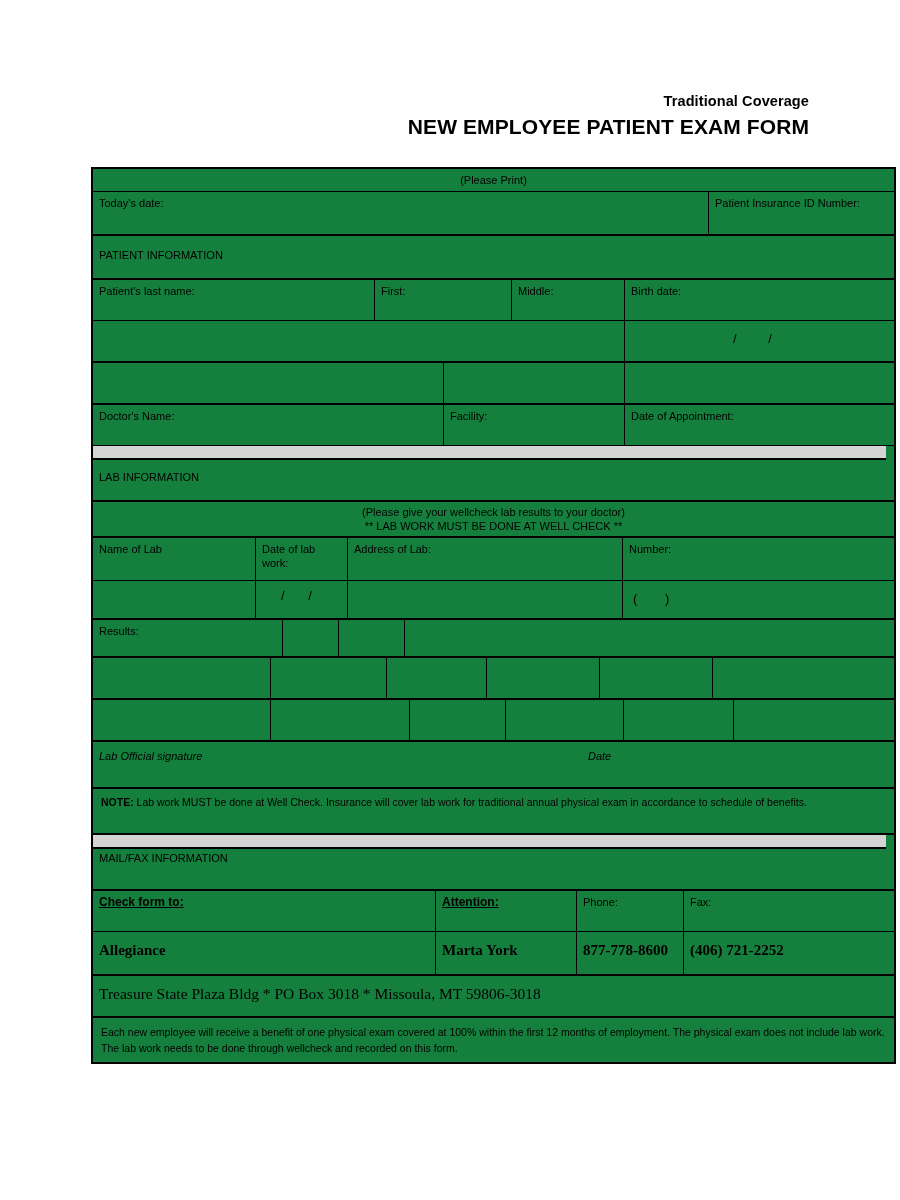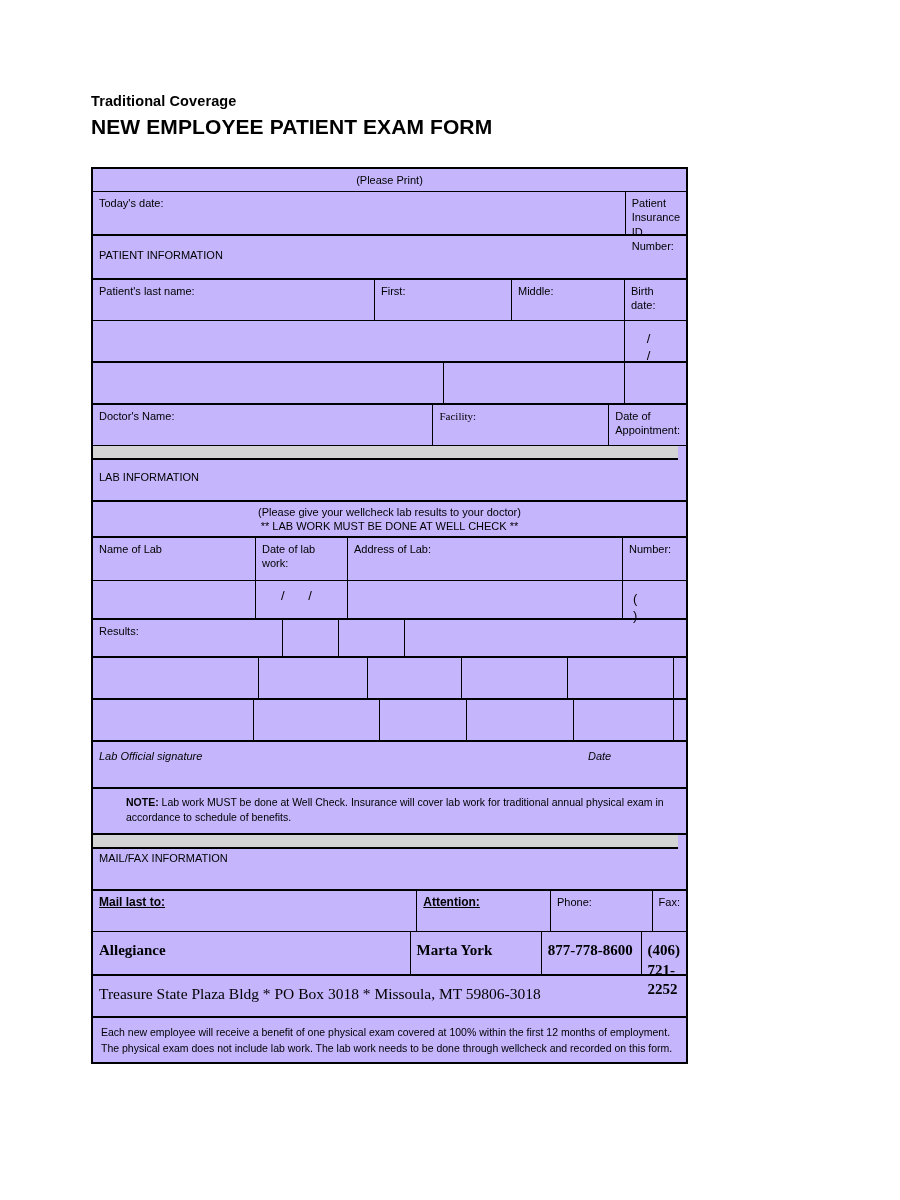--- a/index.html
+++ b/index.html
@@ -23,45 +23,45 @@
     height: 1200px;
     background: #fff;
   }
 
   
   .title-wrap {
     position: absolute;
     left: 91px;
     top: 92px;
     width: 718px;
-    text-align: left;
+    text-align: right;
   }
   .title-sub {
     font-size: 14.5px;
     font-weight: bold;
     letter-spacing: 0.1px;
     line-height: 1.25;
   }
   .title-main {
     font-size: 21px;
     font-weight: bold;
     letter-spacing: 0.1px;
     line-height: 1.3;
     margin-top: 3px;
   }
 
   
   .form {
     position: absolute;
     left: 91px;
     top: 167px;
-    width: 597px;
+    width: 805px;
     border: 2.5px solid #000;
     box-sizing: border-box;
-    background: #c4b5fd;
+    background: #15803d;
   }
 
   .row {
     display: flex;
     border-bottom: 1.5px solid #000;
     box-sizing: border-box;
   }
   .row.last { border-bottom: none; }
   .row.thick { border-bottom: 2.5px solid #000; }
 
@@ -150,21 +150,21 @@
     </div>
 
     <div class="row thick">
       <div class="cell" style="width:351px; height:40px;"></div>
       <div class="cell" style="width:181px; height:40px;"></div>
       <div class="cell last" style="flex:1; height:40px;"></div>
     </div>
 
     <div class="row">
       <div class="cell" style="width:351px; height:40px;">Doctor's Name:</div>
-      <div class="cell" style="width:181px; height:40px;font-family:Liberation Serif, serif;">Facility:</div>
+      <div class="cell" style="width:181px; height:40px;">Facility:</div>
       <div class="cell last" style="flex:1; height:40px;">Date of Appointment:</div>
     </div>
 
     <div class="grayband"></div>
 
     <div class="row thick">
       <div class="cell last" style="width:100%; height:40px; padding-top:10px;">LAB INFORMATION</div>
     </div>
 
     <div class="row thick">
@@ -220,35 +220,35 @@
     </div>
 
     <div class="row thick">
       <div class="cell last" style="width:100%; height:45px; padding-top:7px;">
         <span class="ital">Lab Official signature</span>
         <span class="ital" style="position:absolute; left:495px; top:7px;text-align:right;">Date</span>
       </div>
     </div>
 
     <div class="row thick">
-      <div class="cell last noteline" style="width:100%; height:44px; padding:6px 8px;margin-left:25px;">
+      <div class="cell last noteline" style="width:100%; height:44px; padding:6px 8px;">
         <span class="bold">NOTE:</span>
         <span>Lab work MUST be done at Well Check.  Insurance will cover lab work for traditional annual physical exam in accordance to schedule of benefits.</span>
       </div>
     </div>
 
     <div class="grayband"></div>
 
     <div class="row thick">
       <div class="cell last" style="width:100%; height:40px; padding-top:2px;">MAIL/FAX INFORMATION</div>
     </div>
 
     <div class="row">
       <div class="cell" style="width:343px; height:40px;">
-        <span class="bold ul" style="font-size:12px;">Mail last to:</span>
+        <span class="bold ul" style="font-size:12px;">Check form to:</span>
       </div>
       <div class="cell" style="width:141px; height:40px;">
         <span class="bold ul" style="font-size:12px;">Attention:</span>
       </div>
       <div class="cell" style="width:107px; height:40px;">
         <span>Phone:</span>
       </div>
       <div class="cell last" style="flex:1; height:40px;">
         <span>Fax:</span>
       </div>

